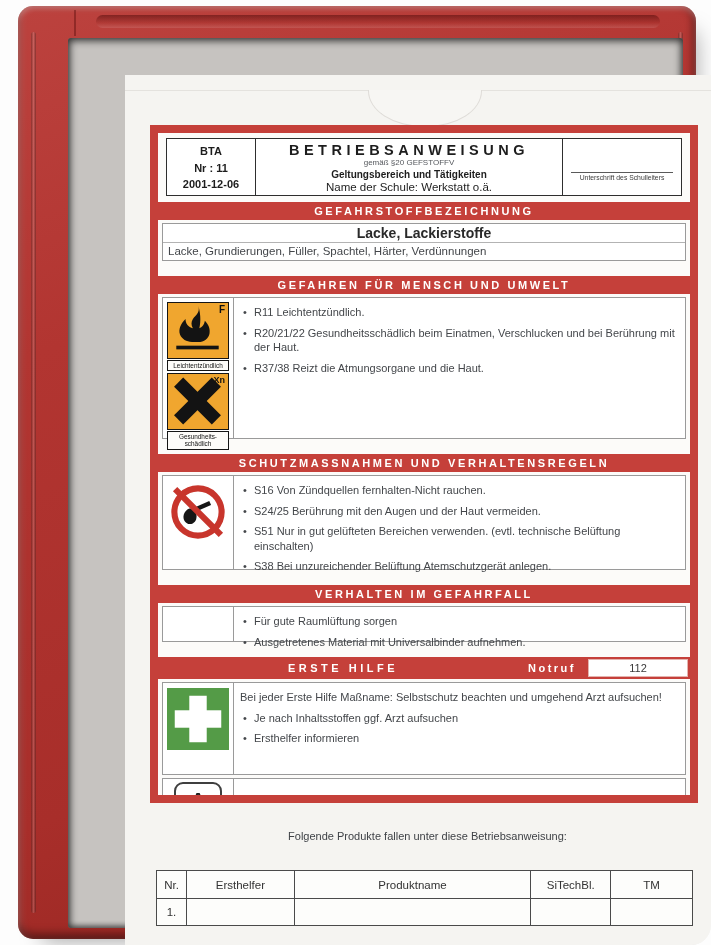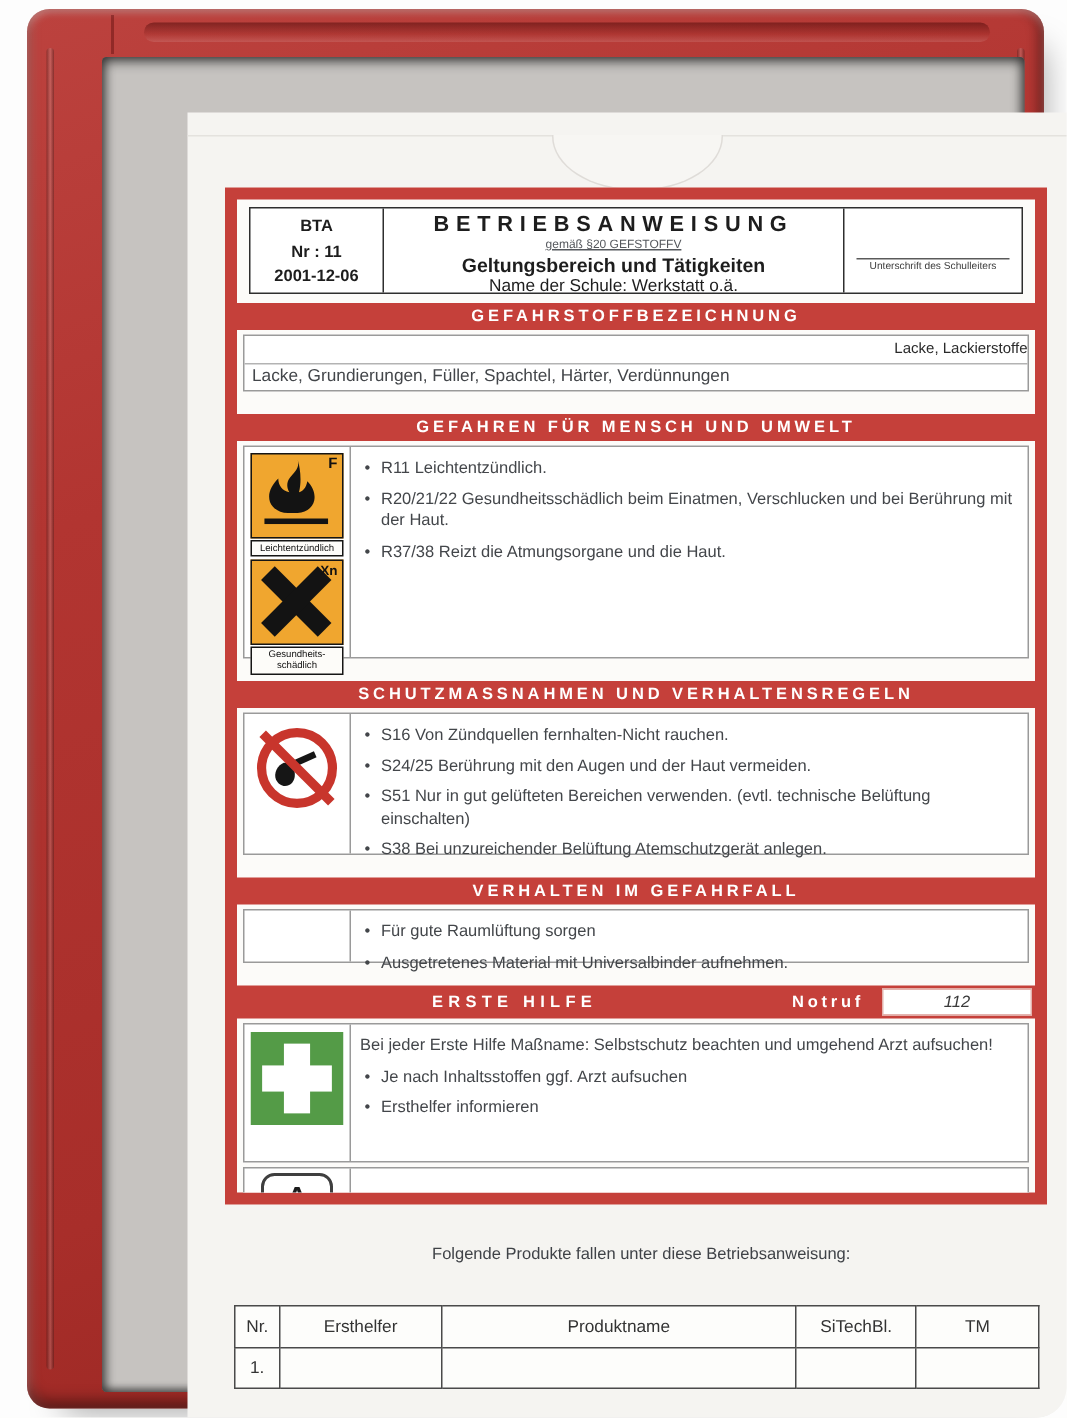--- a/index.html
+++ b/index.html
@@ -34,29 +34,29 @@
 
   
   .doc{position:absolute;left:25px;top:50px;width:548px;height:678px;box-sizing:border-box;
     border:8px solid #c5403a;background:#fcfbf9;overflow:hidden;}
   .band{height:18px;margin-top:15px;background:#c5403a;color:#fff;font-weight:bold;font-size:11px;
     letter-spacing:2.6px;display:flex;align-items:center;justify-content:center;box-sizing:border-box;}
   .hdr{display:flex;margin:5px 8px 0;border:1.5px solid #2e2e2e;background:#fff;height:58px;box-sizing:border-box;}
   .hdr-left{width:88px;border-right:1.5px solid #2e2e2e;text-align:center;font-weight:bold;font-size:11px;line-height:1.5;padding-top:4px;color:#1d1d1d;}
   .hdr-center{flex:1;text-align:center;padding-top:3px;color:#1d1d1d;}
   .t1{font-size:14.5px;font-weight:bold;letter-spacing:4.5px;}
-  .t2{font-size:8px;color:#55585d;margin-top:0px;text-decoration:underline;}
-  .t3{font-size:13px;font-weight:bold;margin-top:2px;}
+  .t2{font-size:8px;color:#55585d;margin-top:0px;}
+  .t3{font-size:10px;font-weight:bold;margin-top:2px;}
   .t4{font-size:11.5px;margin-top:1px;}
   .hdr-right{width:118px;border-left:1.5px solid #2e2e2e;position:relative;}
   .sig-line{position:absolute;left:8px;right:8px;top:33px;border-top:1px solid #5a5a5a;}
   .sig-text{position:absolute;top:35px;left:0;right:0;text-align:center;font-size:6.8px;color:#3c3c3c;}
 
   .desig{margin:3px 4px 0;border:1px solid #9a9a9a;background:#fff;box-sizing:border-box;}
-  .desig .r1{height:18px;line-height:18px;text-align:right;font-weight:normal;font-size:10px;border-bottom:1px solid #b3b3b3;color:#2a2a2a;}
+  .desig .r1{height:18px;line-height:18px;text-align:center;font-weight:bold;font-size:14px;border-bottom:1px solid #b3b3b3;color:#2a2a2a;}
   .desig .r2{height:17px;line-height:17px;padding-left:5px;font-size:11.5px;}
 
   .crow{display:flex;margin:3px 4px 0;border:1px solid #9a9a9a;background:#fff;box-sizing:border-box;}
   .icol{width:70px;border-right:1px solid #9a9a9a;display:flex;flex-direction:column;align-items:center;flex-shrink:0;}
   .tcol{flex:1;padding:7px 10px 0 6px;font-size:11px;line-height:1.32;}
   .b{position:relative;padding-left:14px;margin-bottom:6px;}
   .b::before{content:"•";position:absolute;left:3px;}
   .intro{margin-bottom:6px;}
 
   .pict{width:62px;margin-top:4px;}
@@ -66,21 +66,21 @@
     padding:1px 1px;margin-top:1px;box-sizing:border-box;color:#111;}
   .nosmoke{margin-top:8px;}
   .greencross{margin-top:5px;}
   .abox{width:44px;height:46px;margin-top:3px;border:2px solid #3f3f3f;border-radius:9px;background:#fff;
     display:flex;align-items:center;justify-content:center;font-size:30px;color:#1c1c1c;}
 
   .band.eh{height:22px;justify-content:flex-start;padding:0;}
   .eh-title{flex:1;text-align:center;letter-spacing:3.5px;}
   .eh-notruf{letter-spacing:2.5px;margin-right:12px;}
   .eh-num{width:100px;height:18px;margin:2px 2px 2px 0;background:#fff;color:#3a3a3a;font-weight:normal;
-    letter-spacing:0;display:flex;align-items:center;justify-content:center;font-size:11px;border:1px solid #e4b3ae;box-sizing:border-box;font-style:italic;}
+    letter-spacing:0;display:flex;align-items:center;justify-content:center;font-size:11px;border:1px solid #e4b3ae;box-sizing:border-box;}
 
   .p-intro{position:absolute;left:0;right:0;top:755px;text-align:center;font-size:11px;color:#3f4247;}
   .p-table{position:absolute;left:31px;top:795px;width:537px;border-collapse:collapse;font-size:11.5px;color:#333;}
   .p-table td{border:1px solid #4a4a4a;background:#fdfdfb;}
   .p-table .hrow td{height:25px;text-align:center;}
   .p-table .drow td{height:24px;}
   .p-table .drow td:first-child{text-align:center;}
 </style>
 </head>
 <body>

